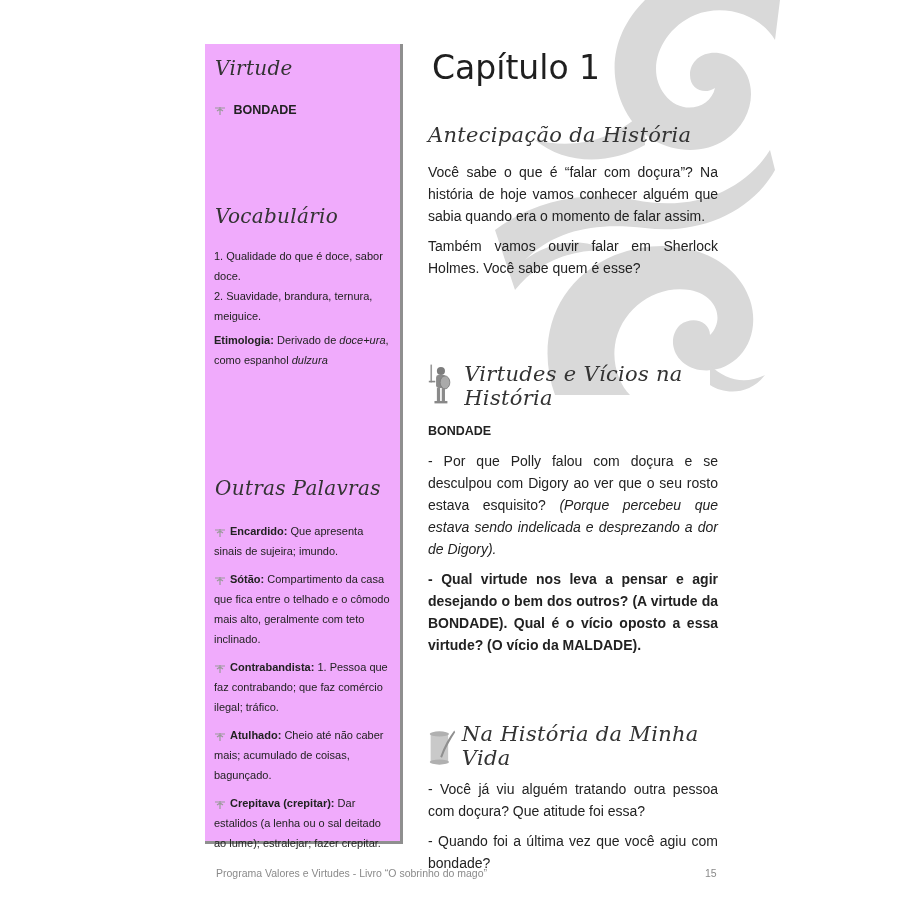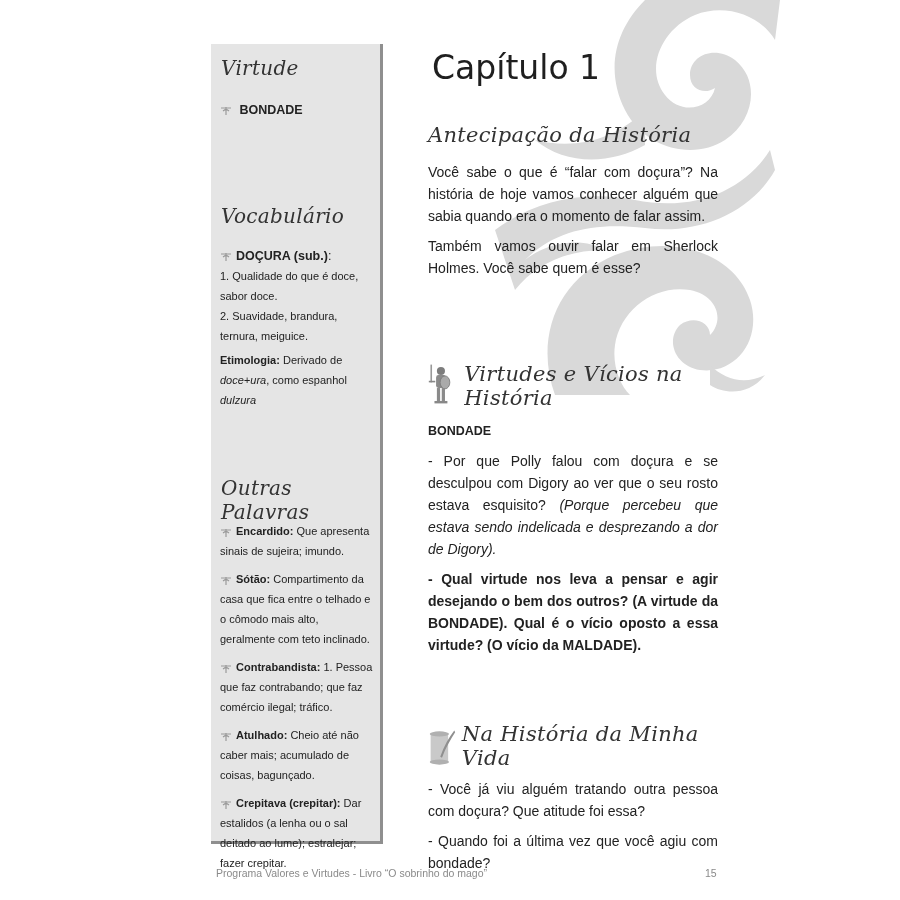--- a/index.html
+++ b/index.html
@@ -2,22 +2,22 @@
 <html><head>
 <meta charset="utf-8">
 <style>
   html, body { margin:0; padding:0; }
   body {
     width:900px; height:900px; background:#ffffff; position:relative; overflow:hidden;
     font-family: "Liberation Sans", sans-serif; color:#222;
   }
   .ornament { position:absolute; left:495px; top:0; width:285px; height:395px; z-index:0; }
   .panel {
-    position:absolute; left:211px; top:44px; width:172px; height:800px;
-    background:#e5e5e5; border-right:3px solid #8f8f8f; border-bottom:3px solid #8f8f8f;
+    position:absolute; left:205px; top:44px; width:198px; height:800px;
+    background:#f0abfc; border-right:3px solid #8f8f8f; border-bottom:3px solid #8f8f8f;
     box-sizing:border-box; z-index:1;
   }
   .script {
     font-family: "DejaVu Serif", serif; font-style:italic; font-weight:normal;
     color:#333; letter-spacing:0.3px;
   }
   .panel .h { position:absolute; left:10px; font-size:20px; }
   .panel .txt { position:absolute; left:9px; right:6px; font-size:11px; line-height:20px; color:#222; }
   .bullet { display:inline-block; width:12px; height:9px; vertical-align:middle; margin-right:4px; }
   .b { font-weight:bold; }
@@ -46,25 +46,20 @@
   <div class="h script" style="top:12px;">Virtude</div>
   <div class="txt" style="top:56px; font-size:12.5px;">
     <svg class="bullet" viewBox="0 0 12 9">
         <path d="M1 2 H11 M6 1 V9 M3 5 L6 3 L9 5" stroke="#9a9a9a" stroke-width="1.2" fill="none"></path>
       </svg>
     <span class="b">BONDADE</span>
   </div>
 
   <div class="h script" style="top:160px;">Vocabulário</div>
   <div class="txt" style="top:202px;">
-    <div style="font-size:12.5px;">
-      <svg class="bullet" viewBox="0 0 12 9">
-          <path d="M1 2 H11 M6 1 V9 M3 5 L6 3 L9 5" stroke="#9a9a9a" stroke-width="1.2" fill="none"></path>
-        </svg><span class="b">DOÇURA (sub.)</span><span>:</span>
-    </div>
     <div>1. Qualidade do que é doce, sabor doce.</div>
     <div>2. Suavidade, brandura, ternura, meiguice.</div>
     <div style="margin-top:4px;">
       <span class="b">Etimologia:</span><span> Derivado de </span><i>doce+ura</i><span>, como espanhol </span><i>dulzura</i>
     </div>
   </div>
 
   <div class="h script" style="top:432px;">Outras Palavras</div>
   <div class="txt" style="top:477px;">
     <div style="margin-bottom:8px;">

